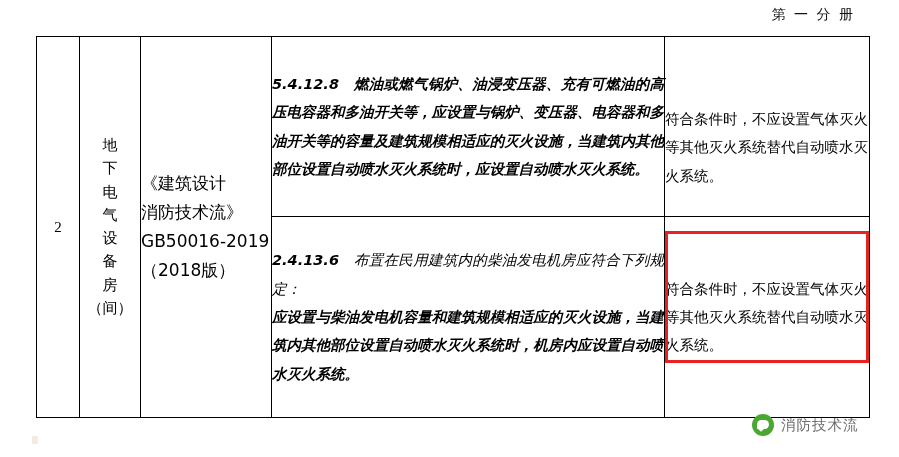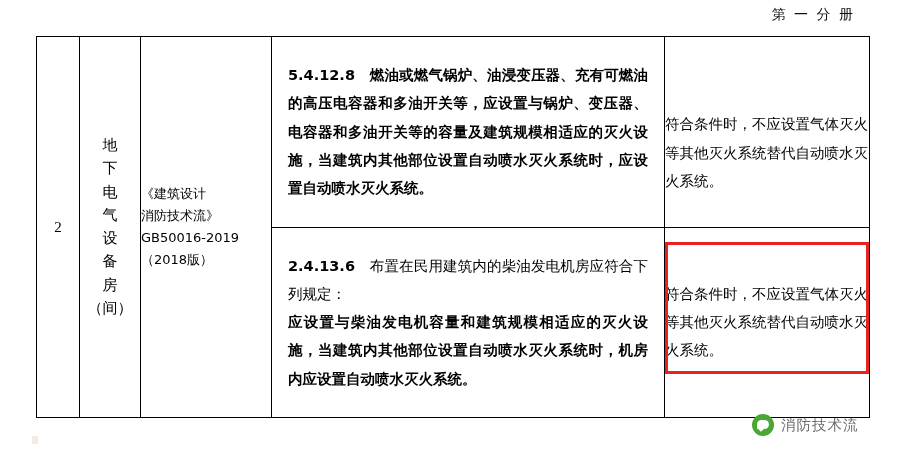--- a/index.html
+++ b/index.html
@@ -55,34 +55,34 @@
   }
   .cell-place {
     text-align: center;
     font-size: 15px;
     line-height: 1.55;
     padding: 4px 2px;
     font-family: "DejaVu Sans", "Liberation Sans", sans-serif;
   }
   .cell-place .v-line { display: block; }
   .cell-standard {
-    font-size: 13px;
+    font-size: 17px;
     line-height: 1.7;
     padding: 4px 8px;
     font-family: "DejaVu Sans", "Liberation Sans", sans-serif;
   }
   .cell-standard .s-line { display: block; }
   .cell-body {
     font-size: 14.5px;
     line-height: 1.95;
     padding: 10px 14px 10px 14px;
     text-align: justify;
     font-family: "DejaVu Sans", "Liberation Sans", sans-serif;
   }
-  .cell-body .para { margin: 16px; }
+  .cell-body .para { margin: 0; font-style: italic; }
   .cell-body .bold { font-weight: bold; }
   .cell-note {
     font-size: 14.5px;
     line-height: 1.95;
     padding: 8px 10px;
     vertical-align: top;
     font-family: "DejaVu Sans", "Liberation Sans", sans-serif;
   }
   .note-inner { display: block; }
   .cell-note.top-pad { padding-top: 42px; }

